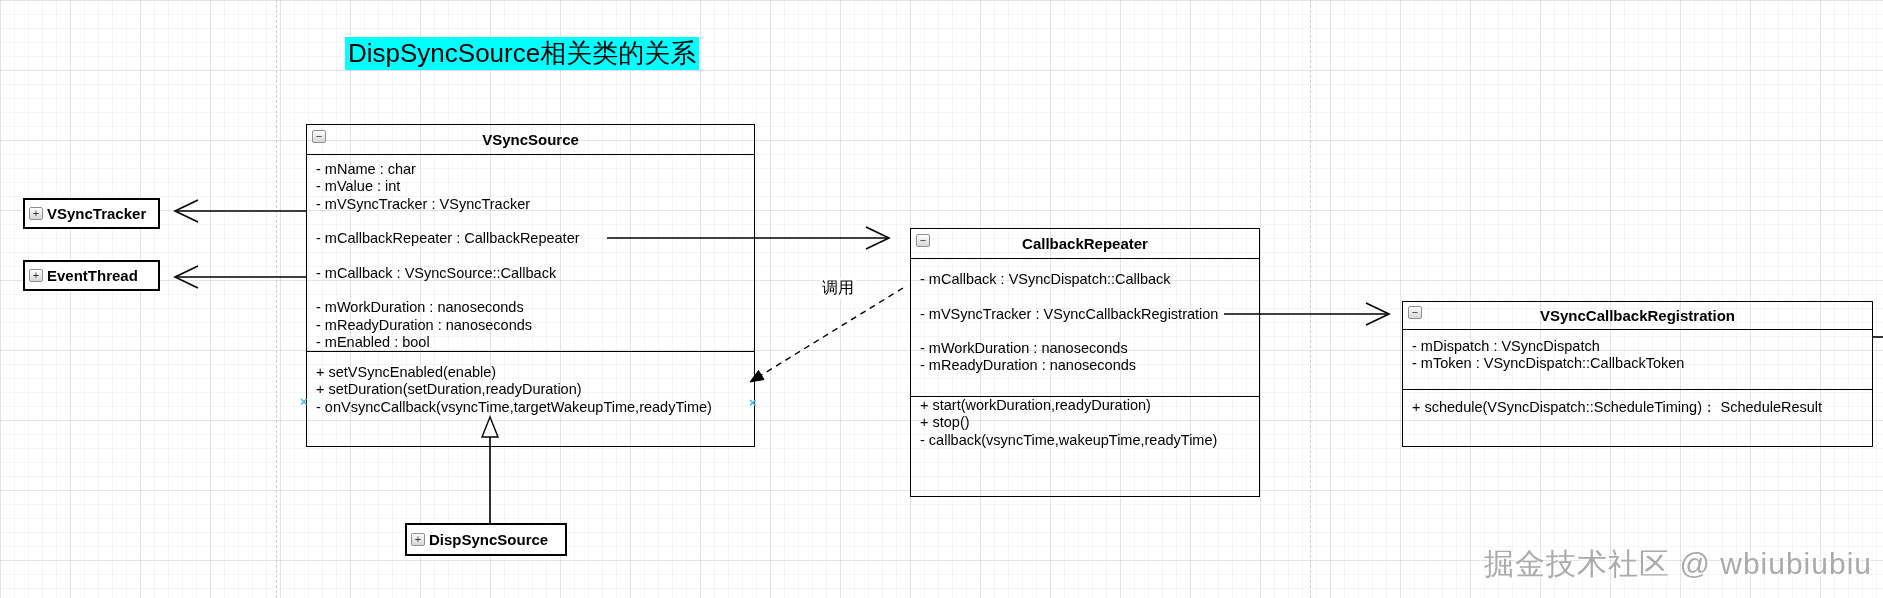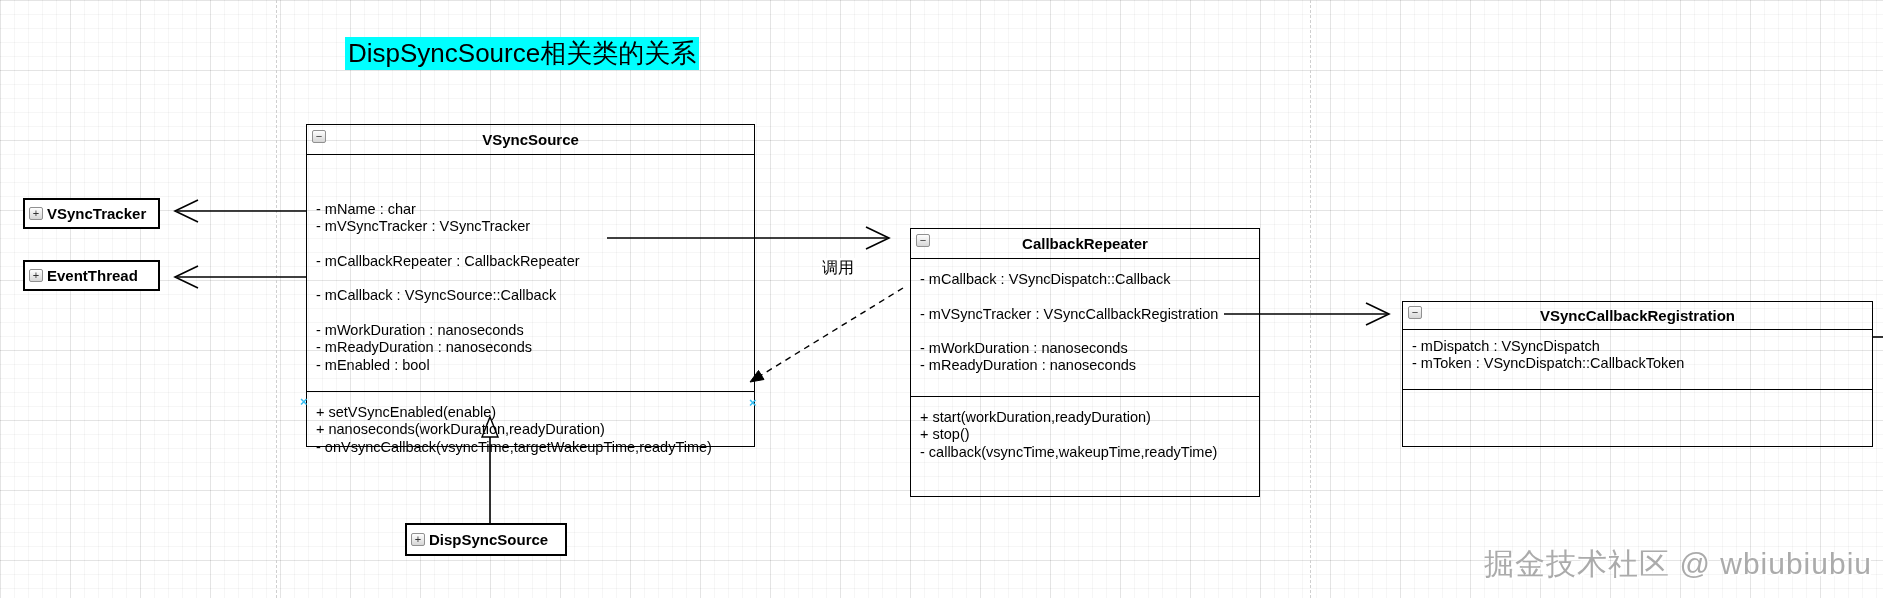--- a/index.html
+++ b/index.html
@@ -34,21 +34,21 @@
     position:absolute;border:2px solid #000;background:#fff;box-sizing:border-box;
     display:flex;align-items:center;font-weight:bold;font-size:15px;padding-left:4px;white-space:nowrap;
   }
   .mini-class .expand-btn{
     width:14px;height:13px;line-height:11px;border:1px solid #909090;border-radius:2px;
     background:linear-gradient(#fefefe,#d6d6d6);font-size:11px;font-weight:normal;
     text-align:center;color:#333;box-sizing:border-box;margin-right:4px;flex:0 0 auto;
   }
   .connectors{position:absolute;left:0;top:0;}
   .edge-label{
-    position:absolute;left:820px;top:258px;background:#fff;padding:0 2px;
+    position:absolute;left:820px;top:278px;background:#fff;padding:0 2px;
     font-size:16px;white-space:nowrap;
   }
   .marker-x{position:absolute;color:#33bdf2;font-size:13px;line-height:10px;font-weight:bold;}
   .watermark{
     position:absolute;right:11px;bottom:13px;font-size:30px;letter-spacing:1px;
     color:#ababab;text-shadow:2px 2px 0 rgba(255,255,255,0.95), -1px -1px 0 rgba(255,255,255,0.6);
     white-space:nowrap;
   }
 </style>
 </head>
@@ -94,69 +94,71 @@
     </g>
 
     <line x1="1873" y1="337" x2="1883" y2="337" stroke="#000" stroke-width="1.6"></line>
   </svg>
 
   <div class="uml-class" style="left:306px;top:124px;width:449px;height:323px;">
     <div class="uml-title" style="height:30px;">
       <span class="collapse-btn">−</span>
       <span>VSyncSource</span>
     </div>
-    <div class="uml-attrs" style="height:196px;padding-top:6px;margin-top:40px;">
+    <div class="uml-attrs" style="height:196px;padding-top:6px;">
         <div class="member-line">- mName : char</div>
+        <div class="member-line">- mValue : int</div>
         <div class="member-line">- mVSyncTracker : VSyncTracker</div>
         <div class="member-line">&nbsp;</div>
         <div class="member-line">- mCallbackRepeater : CallbackRepeater</div>
         <div class="member-line">&nbsp;</div>
         <div class="member-line">- mCallback : VSyncSource::Callback</div>
         <div class="member-line">&nbsp;</div>
         <div class="member-line">- mWorkDuration : nanoseconds</div>
         <div class="member-line">- mReadyDuration : nanoseconds</div>
         <div class="member-line">- mEnabled : bool</div>
       </div>
     <div class="uml-methods" style="height:97px;padding-top:12px;">
         <div class="member-line">+ setVSyncEnabled(enable)</div>
-        <div class="member-line">+ nanoseconds(workDuration,readyDuration)</div>
+        <div class="member-line">+ setDuration(setDuration,readyDuration)</div>
         <div class="member-line">- onVsyncCallback(vsyncTime,targetWakeupTime,readyTime)</div>
       </div>
   </div>
 
   <div class="uml-class" style="left:910px;top:228px;width:350px;height:269px;">
     <div class="uml-title" style="height:30px;">
       <span class="collapse-btn">−</span>
       <span>CallbackRepeater</span>
     </div>
     <div class="uml-attrs" style="height:137px;padding-top:12px;">
         <div class="member-line">- mCallback : VSyncDispatch::Callback</div>
         <div class="member-line">&nbsp;</div>
         <div class="member-line">- mVSyncTracker : VSyncCallbackRegistration</div>
         <div class="member-line">&nbsp;</div>
         <div class="member-line">- mWorkDuration : nanoseconds</div>
         <div class="member-line">- mReadyDuration : nanoseconds</div>
       </div>
-    <div class="uml-methods" style="height:102px;padding-top:12px;">
+    <div class="uml-methods" style="height:102px;">
         <div class="member-line">+ start(workDuration,readyDuration)</div>
         <div class="member-line">+ stop()</div>
         <div class="member-line">- callback(vsyncTime,wakeupTime,readyTime)</div>
       </div>
   </div>
 
   <div class="uml-class" style="left:1402px;top:301px;width:471px;height:146px;">
     <div class="uml-title" style="height:28px;">
       <span class="collapse-btn" style="top:4px;">−</span>
       <span>VSyncCallbackRegistration</span>
     </div>
     <div class="uml-attrs" style="height:59px;padding-top:8px;">
         <div class="member-line">- mDispatch : VSyncDispatch</div>
         <div class="member-line">- mToken : VSyncDispatch::CallbackToken</div>
       </div>
     <div class="uml-methods" style="height:59px;padding-top:9px;">
+        <div class="member-line">+ schedule(VSyncDispatch::ScheduleTiming)： ScheduleResult</div>
       </div>
   </div>
 
   <div class="mini-class" style="left:23px;top:198px;width:137px;height:31px;">
     <span class="expand-btn">+</span>
     <span>VSyncTracker</span>
   </div>
   <div class="mini-class" style="left:23px;top:260px;width:137px;height:31px;">
     <span class="expand-btn">+</span>
     <span>EventThread</span>

